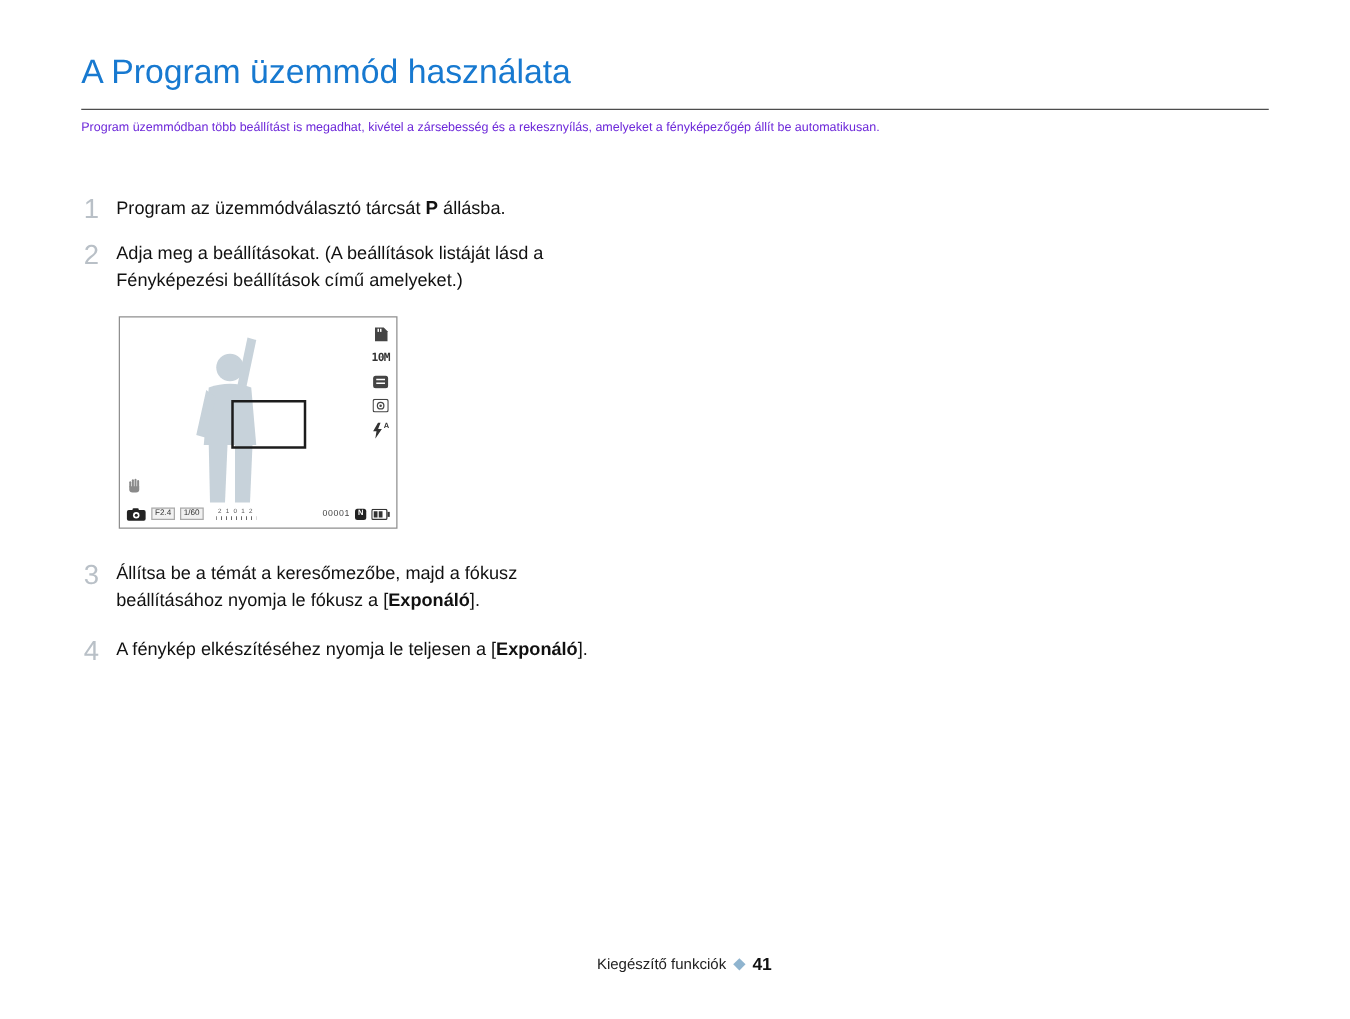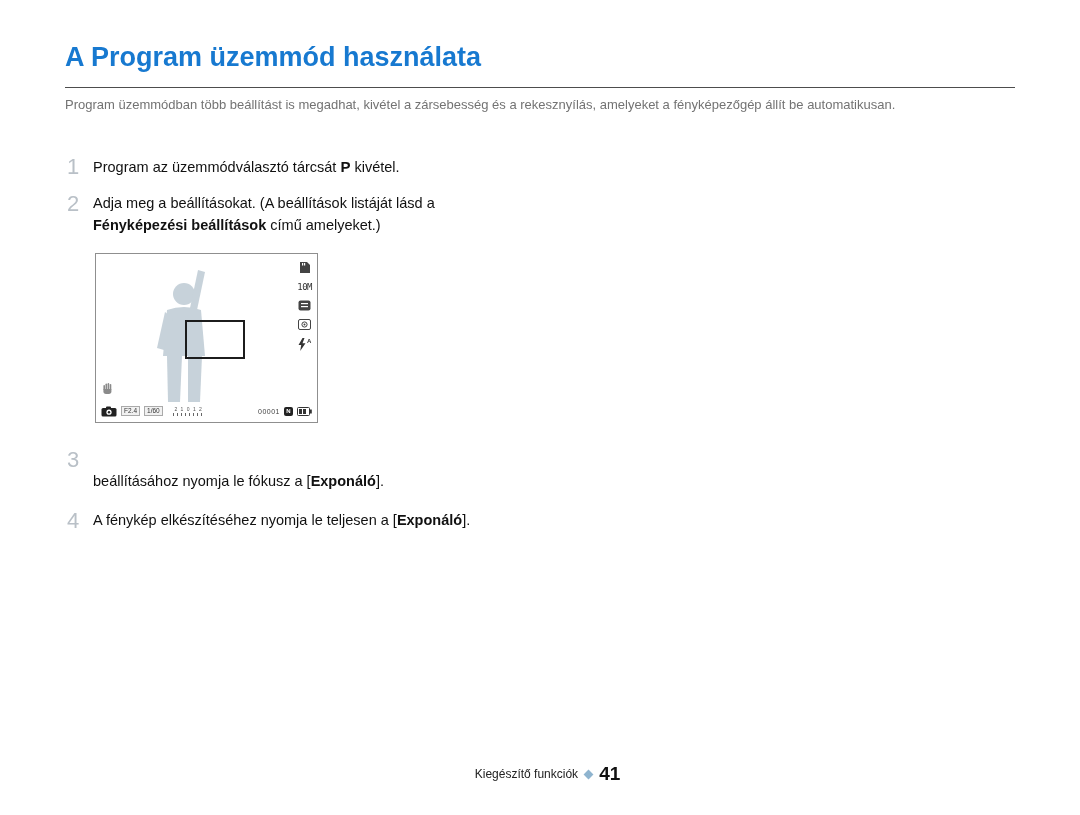--- a/index.html
+++ b/index.html
@@ -1,70 +1,70 @@
 <!DOCTYPE html>
 <html><head>
 <meta charset="utf-8">
 <style>
   html,body{margin:0;padding:0;background:#fff;}
   .page{position:relative;width:1080px;height:815px;background:#ffffff;overflow:hidden;
         font-family:"Liberation Sans","DejaVu Sans",sans-serif;color:#1a1a1a;}
 
   
-  .title{position:absolute;left:65px;top:42px;margin:0;font-size:27px;font-weight:bold;color:#1779d0;}
+  .title{position:absolute;left:65px;top:42px;margin:0;font-size:27px;font-weight:normal;color:#1779d0;}
   .rule{position:absolute;left:65px;top:87px;width:950px;height:1px;background:#4d4d4d;}
 
   
-  .intro{position:absolute;left:65px;top:95px;width:885px;margin:0;font-size:13px;line-height:1.55;color:#737373;}
+  .intro{position:absolute;left:65px;top:95px;width:885px;margin:0;font-size:10px;line-height:1.55;color:#6d28d9;}
 
   
   .step{position:absolute;left:65px;width:600px;}
   .num{position:absolute;left:2px;top:-2px;font-size:22px;color:#b9c0c7;}
   .stext{margin:0 0 0 28px;font-size:14.5px;line-height:1.5;color:#111;}
   .dial{font-weight:800;font-size:15px;}
   .btn-label{font-weight:bold;}
-  .ref-bold{font-weight:bold;margin-top:30px;}
+  .ref-bold{font-weight:normal;margin-top:30px;}
 
   
   .screen{position:absolute;left:95px;top:253px;width:221px;height:168px;border:1px solid #8f8f8f;background:#fff;}
   .silhouette{position:absolute;left:38px;top:10px;}
   .focus-frame{position:absolute;left:89px;top:66px;width:56px;height:35px;border:2px solid #1c1c1c;}
   .icon-col{position:absolute;top:7px;right:5px;display:flex;flex-direction:column;align-items:center;gap:8px;}
-  .res{font-size:9px;font-weight:normal;color:#333;font-family:"DejaVu Sans Mono","Liberation Mono",monospace;letter-spacing:-0.5px;}
+  .res{font-size:9px;font-weight:bold;color:#333;font-family:"DejaVu Sans Mono","Liberation Mono",monospace;letter-spacing:-0.5px;}
   .flash-wrap{position:relative;display:flex;align-items:flex-start;}
   .flash-a{font-size:6px;font-weight:bold;color:#333;line-height:1;margin-left:1px;}
   .hand{position:absolute;left:6px;bottom:27px;}
   .statusbar{position:absolute;left:5px;right:5px;bottom:3px;height:16px;display:flex;align-items:center;gap:4px;}
   .vbox{font-size:6.5px;color:#333;border:1px solid #aaa;background:#f1f1f1;padding:1px 2px;line-height:1;white-space:nowrap;}
   .ev{margin-left:6px;display:flex;flex-direction:column;align-items:center;gap:1px;}
   .evl{font-size:5px;color:#555;line-height:1;letter-spacing:1px;}
   .ticks{width:32px;height:3px;background:repeating-linear-gradient(to right,#666 0 1px,transparent 1px 4px);}
   .counter{margin-left:auto;font-size:7px;color:#444;letter-spacing:.5px;}
   .nbadge{width:9px;height:9px;background:#222;color:#fff;border-radius:2px;font-size:6px;font-weight:bold;
           display:flex;align-items:center;justify-content:center;line-height:1;}
 
   
   .footer{position:absolute;left:0;right:0;top:763px;display:flex;align-items:center;justify-content:center;gap:7px;}
   .fsection{font-size:12px;color:#222;margin-left:15px;}
   .fdiamond{width:7px;height:7px;background:#8fb4cf;transform:rotate(45deg);}
-  .fpage{font-size:19px;font-weight:bold;color:#111;}
+  .fpage{font-size:14px;font-weight:bold;color:#111;}
 </style>
 </head>
 <body>
 
 <div class="page">
 
   <h1 class="title">A Program üzemmód használata</h1>
   <div class="rule"></div>
 
   <p class="intro">Program üzemmódban több beállítást is megadhat, kivétel a zársebesség és a rekesznyílás, amelyeket a fényképezőgép állít be automatikusan.</p>
 
   <div class="step" style="top:156px">
     <span class="num">1</span>
-    <p class="stext"><span>Program az üzemmódválasztó tárcsát </span><strong class="dial">P</strong><span> kivétel.</span></p>
+    <p class="stext"><span>Program az üzemmódválasztó tárcsát </span><strong class="dial">P</strong><span> állásba.</span></p>
   </div>
 
   <div class="step" style="top:193px">
     <span class="num">2</span>
     <p class="stext"><span>Adja meg a beállításokat. (A beállítások listáját lásd a</span><br><span class="ref-bold">Fényképezési beállítások</span><span> című amelyeket.)</span></p>
   </div>
 
   <div class="screen">
 
     <svg class="silhouette" width="112" height="142" viewBox="0 0 112 142">
@@ -134,21 +134,21 @@
           <rect x="0.5" y="0.5" width="12" height="8" rx="1" fill="none" stroke="#333"></rect>
           <rect x="13" y="2.5" width="1.8" height="4" fill="#333"></rect>
           <rect x="2" y="2" width="3" height="5" fill="#333"></rect>
           <rect x="6" y="2" width="3" height="5" fill="#333"></rect>
         </svg>
     </div>
   </div>
 
   <div class="step" style="top:449px">
     <span class="num">3</span>
-    <p class="stext"><br><span>beállításához nyomja le fókusz a [</span><span class="btn-label">Exponáló</span><span>].</span></p>
+    <p class="stext"><span>Állítsa be a témát a keresőmezőbe, majd a fókusz</span><br><span>beállításához nyomja le fókusz a [</span><span class="btn-label">Exponáló</span><span>].</span></p>
   </div>
 
   <div class="step" style="top:510px">
     <span class="num">4</span>
     <p class="stext"><span>A fénykép elkészítéséhez nyomja le teljesen a [</span><span class="btn-label">Exponáló</span><span>].</span></p>
   </div>
 
   <div class="footer">
     <span class="fsection">Kiegészítő funkciók</span>
     <span class="fdiamond"></span>

